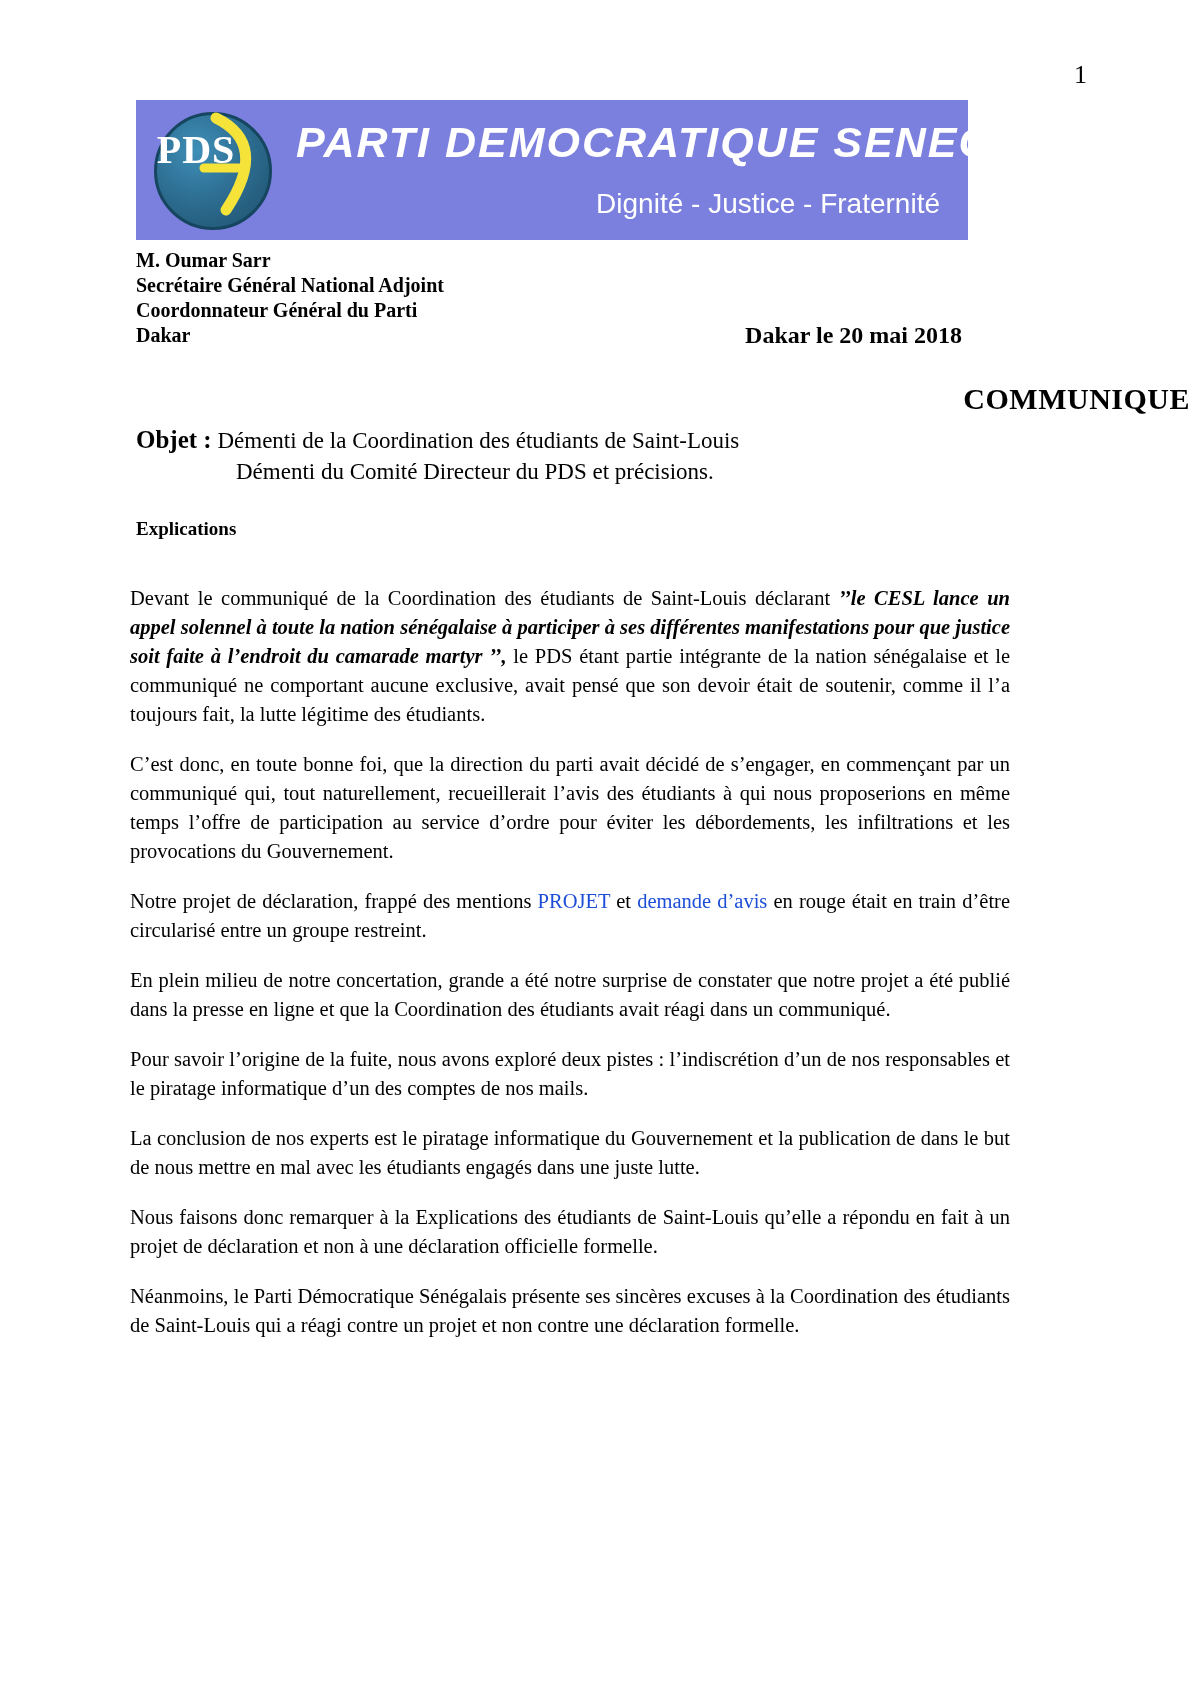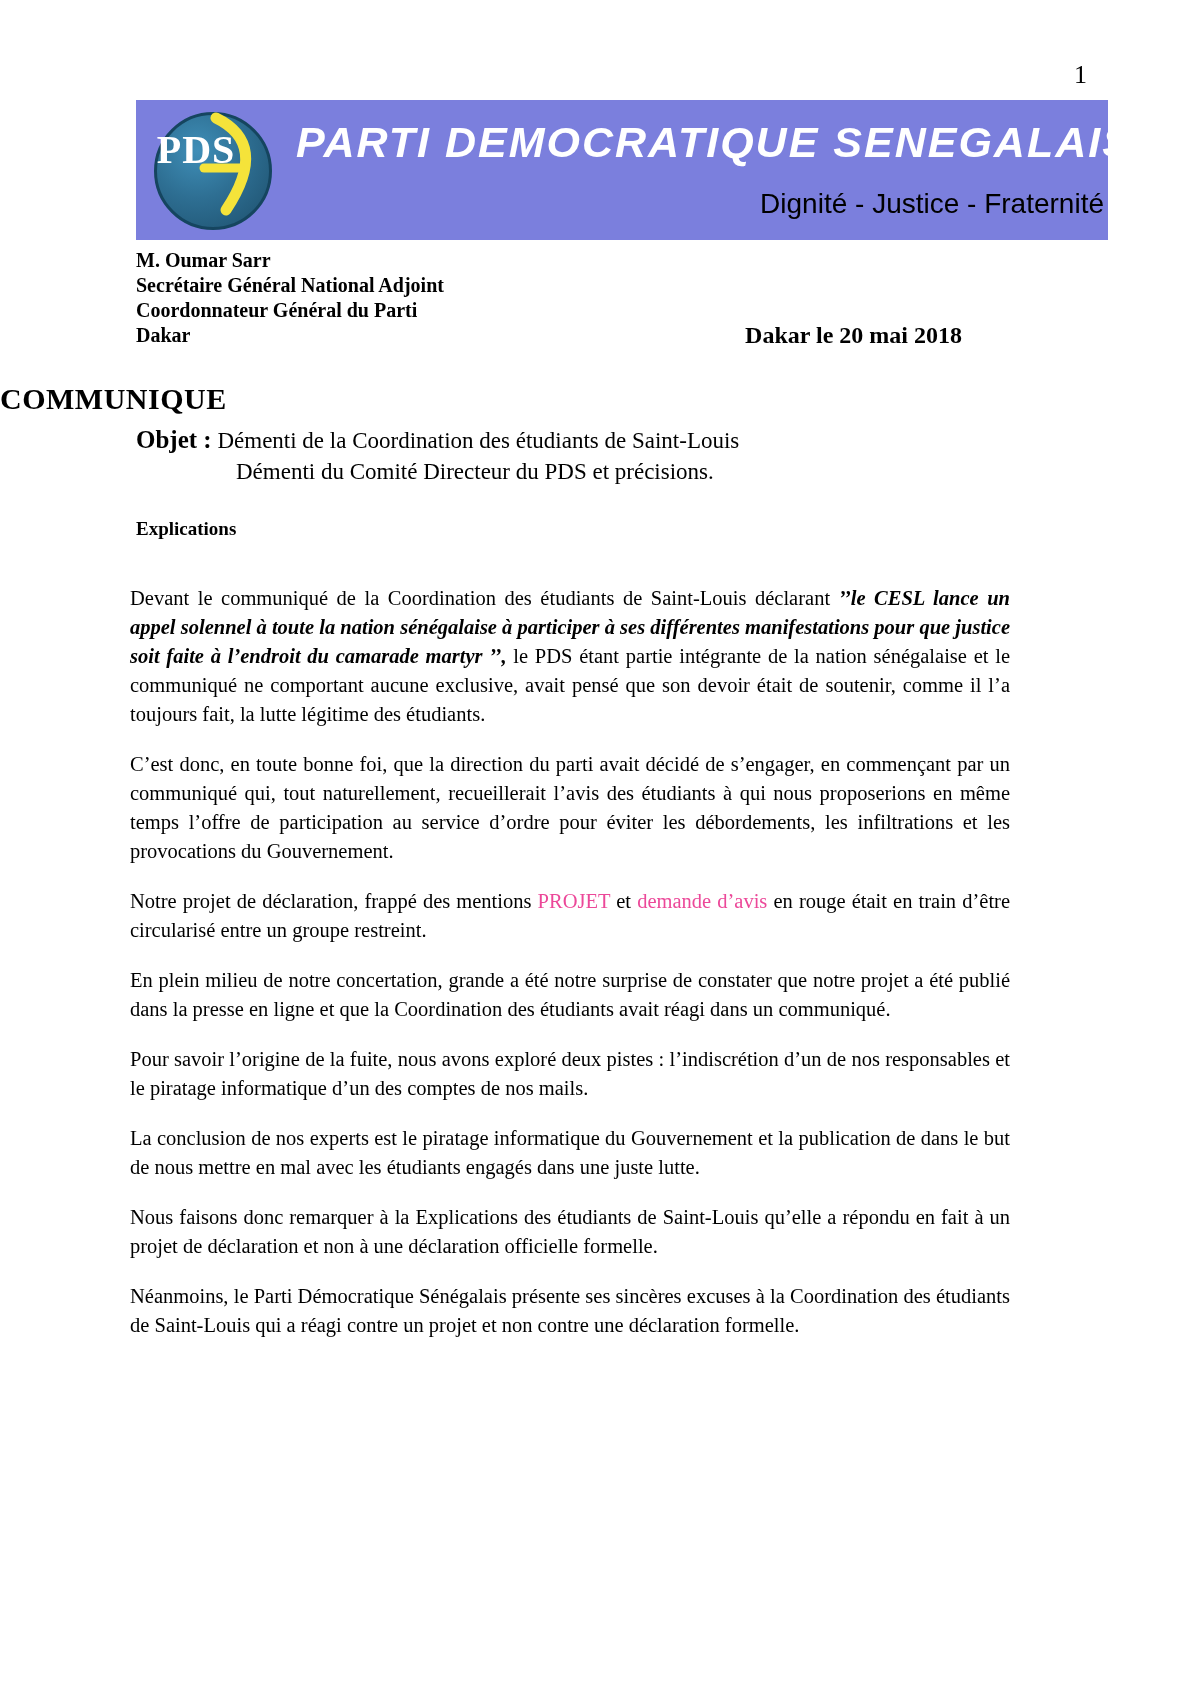--- a/index.html
+++ b/index.html
@@ -27,21 +27,21 @@
     top: 60px;
     right: 103px;
     font-size: 26px;
     font-family: "Liberation Serif", serif;
     color: #000;
   }
   .logo-banner {
     position: absolute;
     left: 136px;
     top: 100px;
-    width: 972px;
+    width: 832px;
     height: 140px;
     background: #7b7fdd;
     overflow: hidden;
   }
   .logo-disc {
     position: absolute;
     left: 18px;
     top: 12px;
     width: 118px;
     height: 118px;
@@ -76,25 +76,25 @@
     font-family: "Liberation Sans", sans-serif;
     font-weight: bold;
     font-style: italic;
     font-size: 43px;
     color: #ffffff;
     letter-spacing: 2px;
     white-space: nowrap;
   }
   .banner-sub {
     position: absolute;
-    right: 4px;
+    right: 28px;
     top: 88px;
     font-family: "Liberation Sans", sans-serif;
     font-size: 28px;
-    color: #000000;
+    color: #ffffff;
     white-space: nowrap;
   }
   .sender-block {
     position: absolute;
     left: 136px;
     top: 248px;
     font-family: "Liberation Serif", serif;
     font-weight: bold;
     font-size: 20px;
     line-height: 25px;
@@ -106,21 +106,21 @@
     font-family: "Liberation Serif", serif;
     font-weight: bold;
     font-size: 24px;
     white-space: nowrap;
   }
   .doc-title {
     position: absolute;
     left: 0;
     right: 0;
     top: 382px;
-    text-align: left;
+    text-align: right;
     font-family: "Liberation Serif", serif;
     font-weight: bold;
     font-size: 30px;
     letter-spacing: 0.5px;
   }
   .objet-block {
     position: absolute;
     left: 136px;
     top: 424px;
     width: 900px;
@@ -153,21 +153,21 @@
     text-align: justify;
   }
   .body-text p {
     margin: 0 0 21px 0;
   }
   .quote-bold {
     font-weight: bold;
     font-style: italic;
   }
   .red {
-    color: #ec4899;
+    color: #1d4ed8;
   }
   .para-just { text-align: justify; }
 </style>
 </head>
 <body>
 
 <div class="page">
 
   <div class="page-number">1</div>
 

